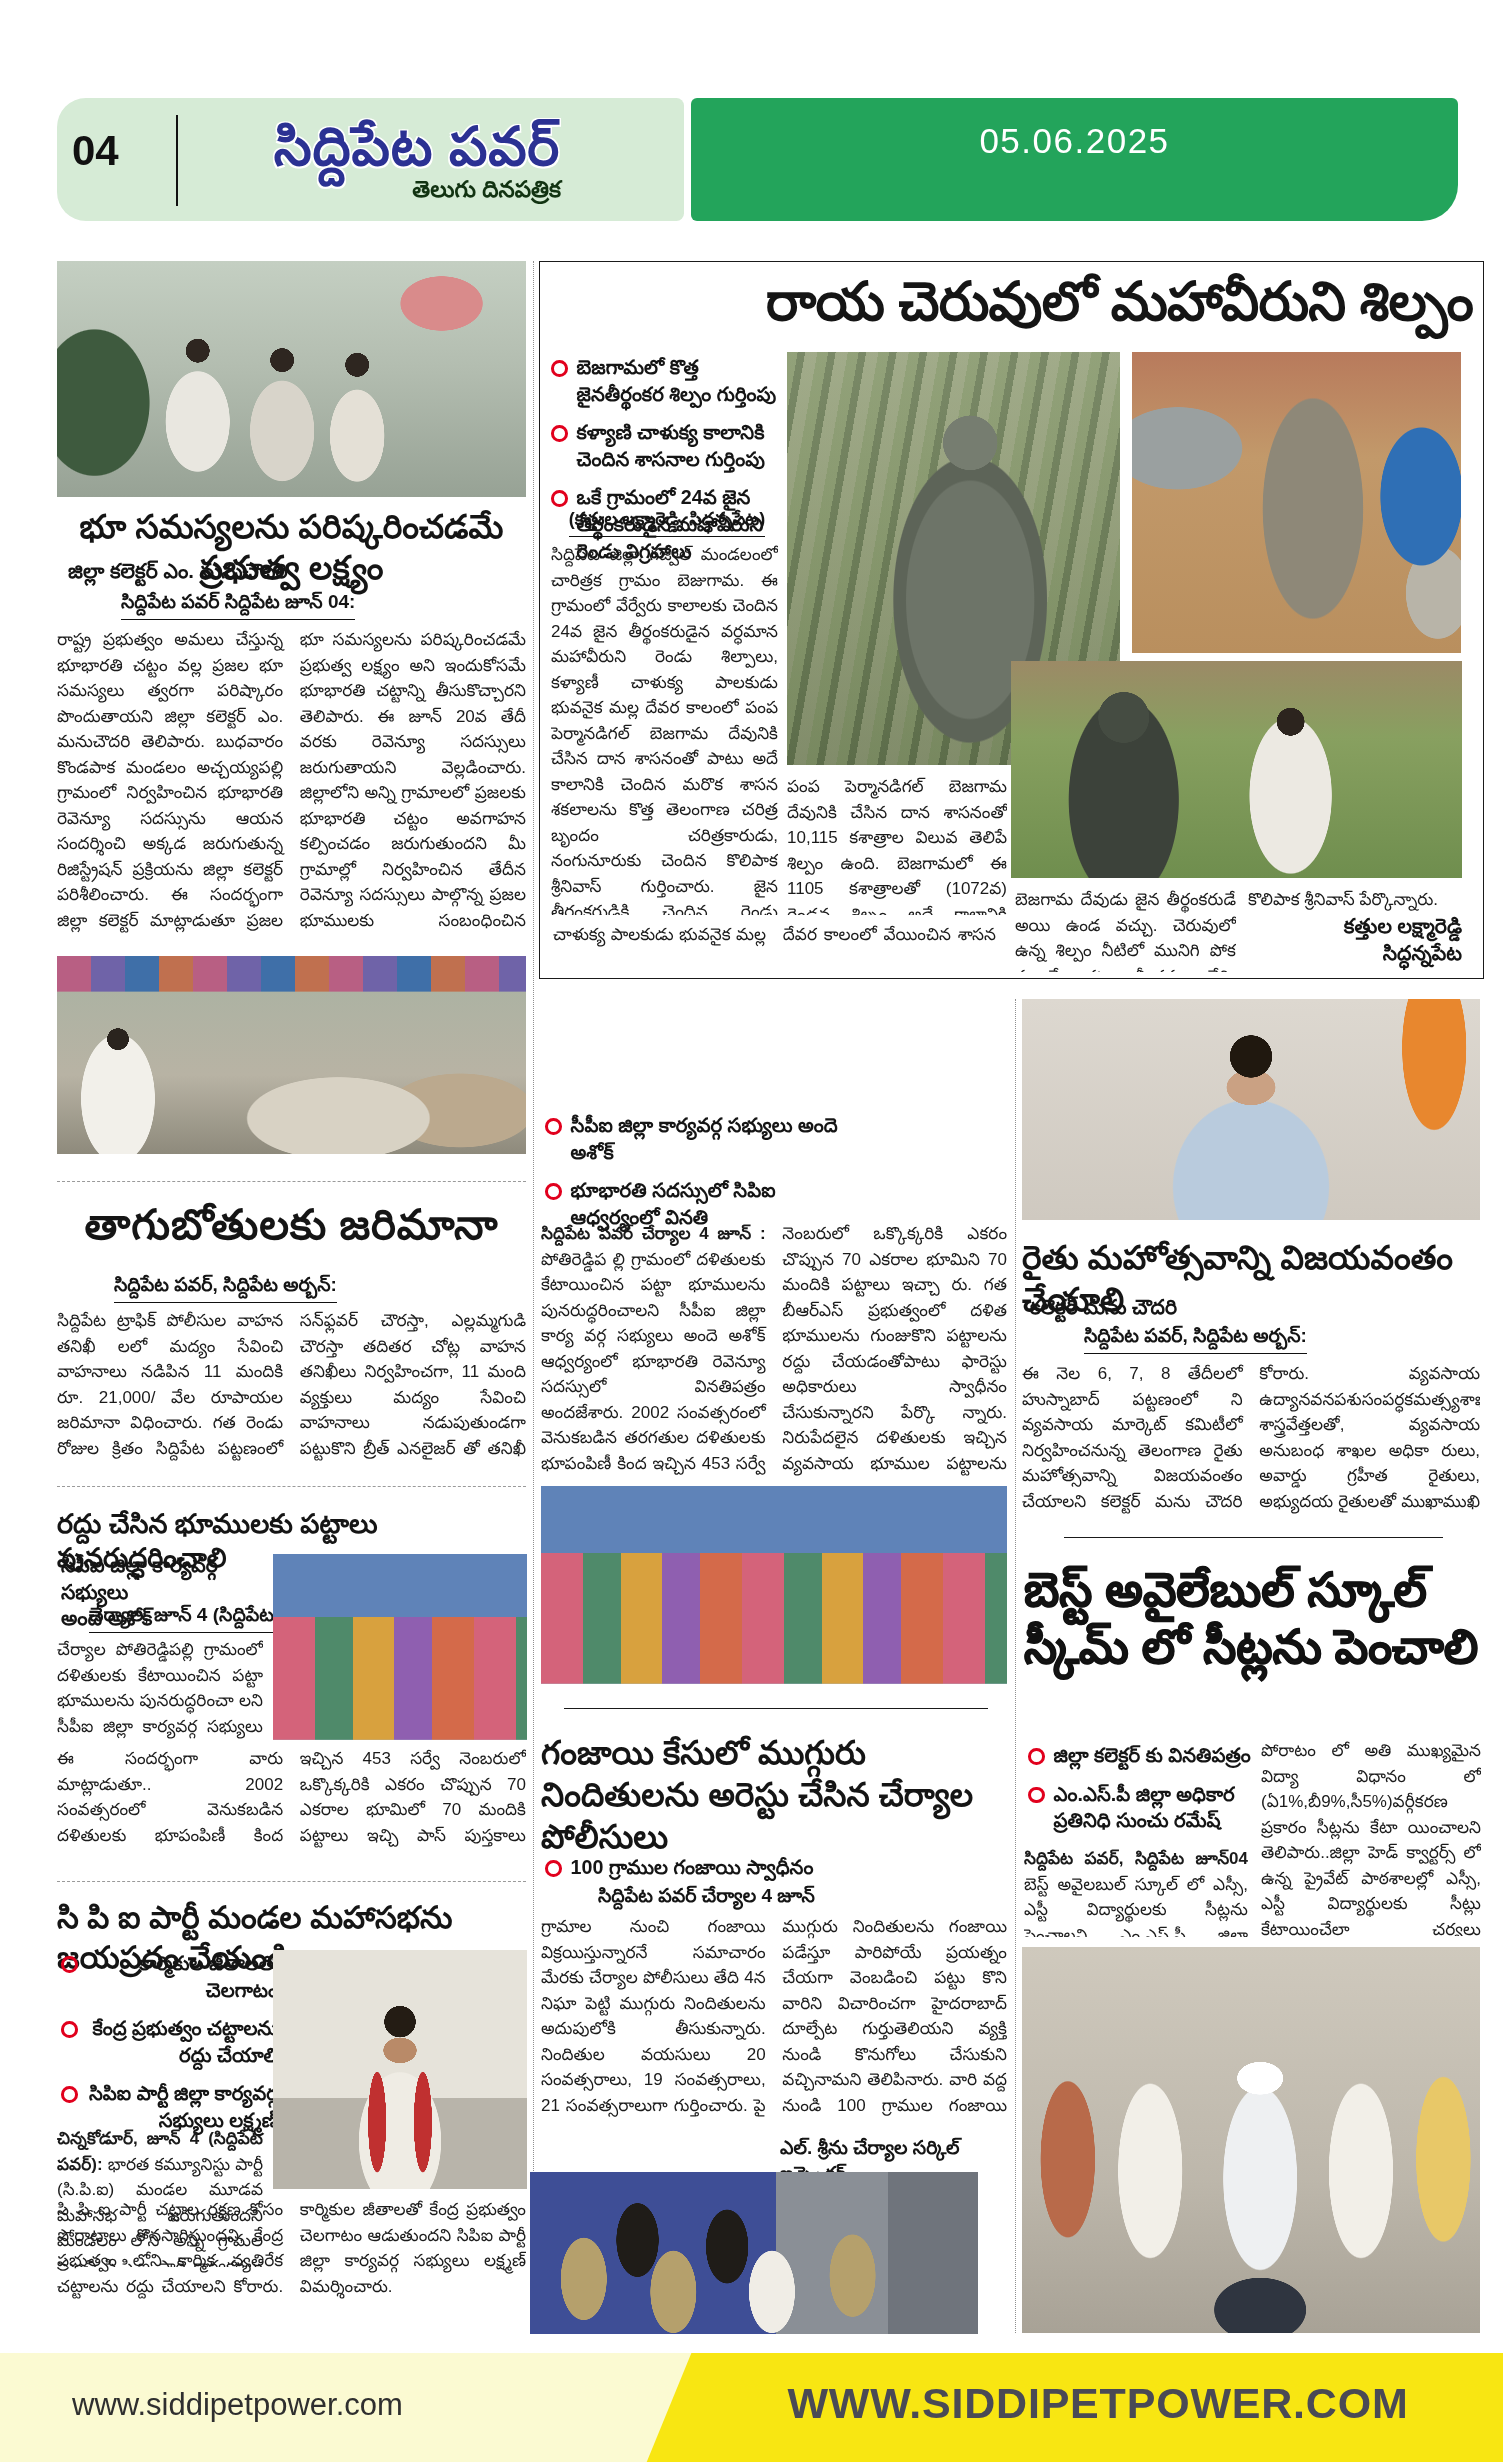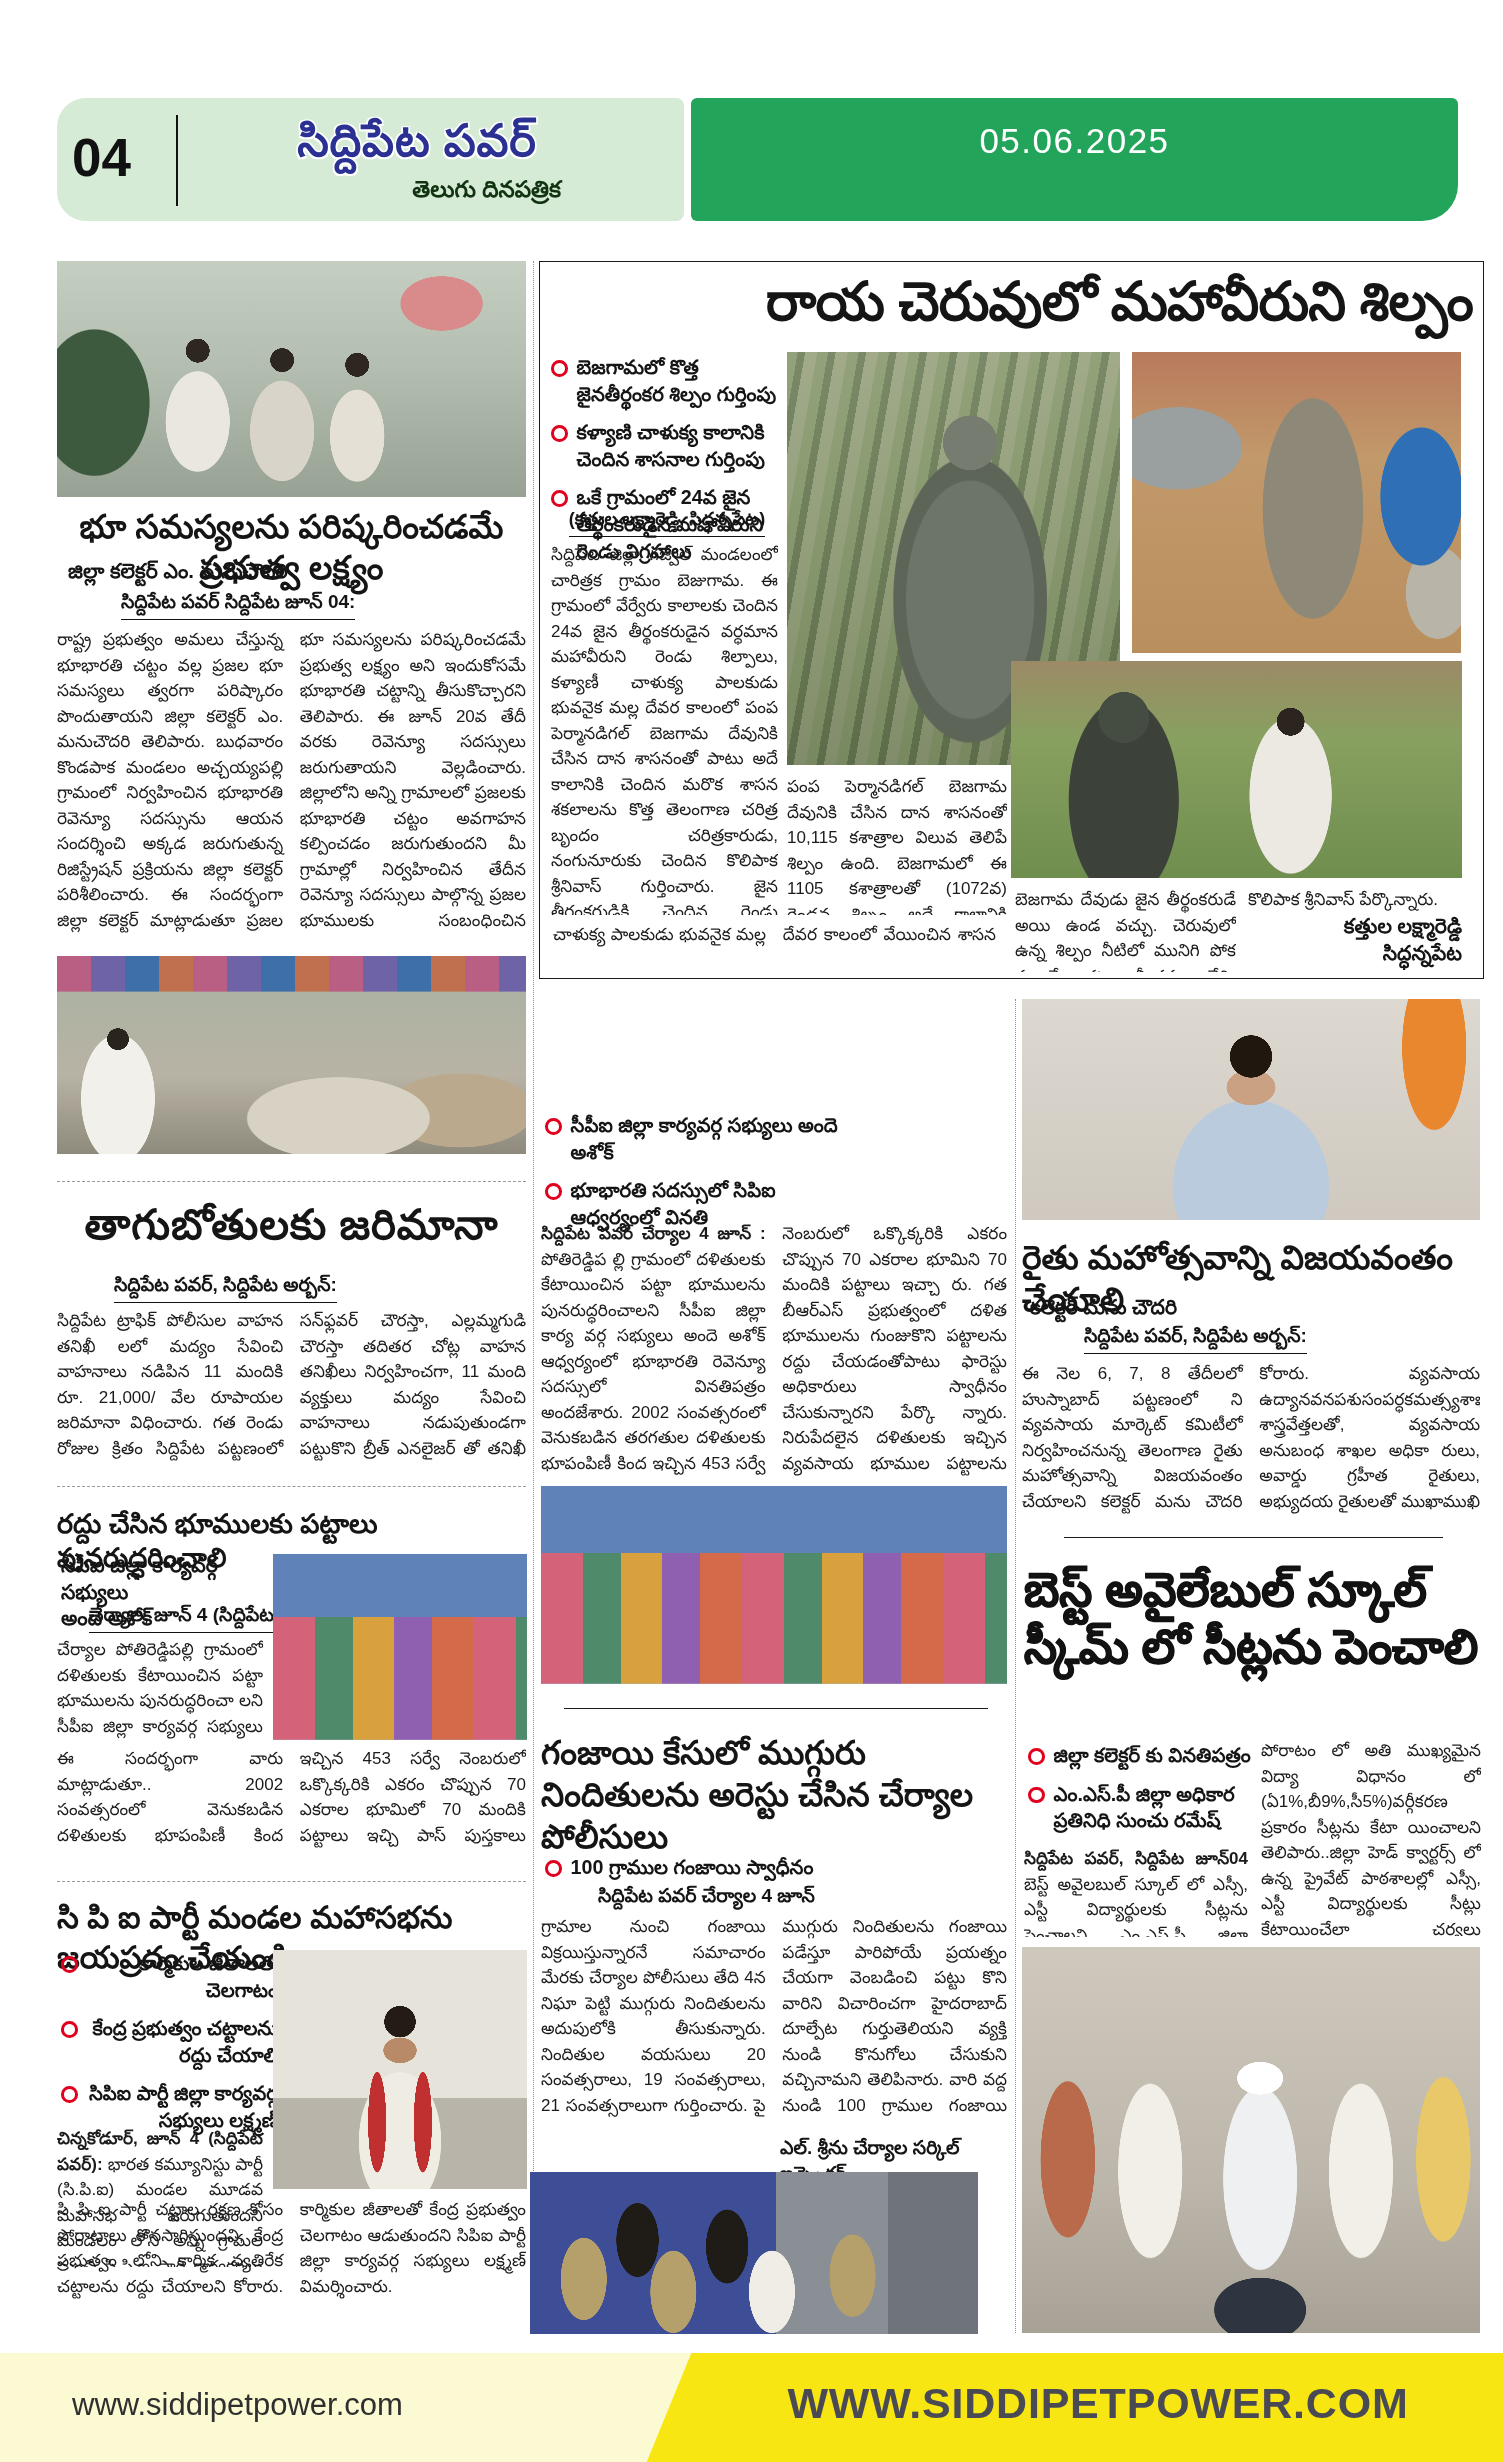--- a/index.html
+++ b/index.html
@@ -1,23 +1,23 @@
 <!DOCTYPE html>
 <html style="font-size:12px"><head>
 <meta charset="utf-8">
 <style>
   html,body{margin:0;padding:0;background:#ffffff;}
   #page{position:relative;width:1503px;height:2462px;background:#ffffff;overflow:hidden;
         font-family:"Liberation Sans", sans-serif;color:#151515;}
   .abs{position:absolute;}
   
   .hdr-bar{background:#d6ebd6;border-radius:29px 7.6px 7.6px 29px;}
-  .pageno{font-size:53px;font-weight:600;color:#111;}
+  .pageno{font-size:42px;font-weight:600;color:#111;}
   .hdr-div{width:2.3px;background:#111;}
-  .masthead{font-size:45px;font-weight:800;color:#2b3193;text-align:center;letter-spacing:0.8px;
+  .masthead{font-size:54px;font-weight:800;color:#2b3193;text-align:center;letter-spacing:0.8px;
             text-shadow:-1.5px -1.5px 0 #fff,1.5px -1.5px 0 #fff,-1.5px 1.5px 0 #fff,1.5px 1.5px 0 #fff;}
   .tagline{font-size:23px;font-weight:700;color:#123312;text-align:right;}
   .datebox{background:#23a45b;border-radius:6px 6px 36px 6px;color:#fff;text-align:center;}
   .dateline-top{font-size:35px;font-weight:400;letter-spacing:1.5px;}
   .daycity{font-size:22px;font-weight:700;margin-top:4.5px;}
   
   .h-huge{font-size:54px;font-weight:800;letter-spacing:-0.8px;text-align:right;line-height:1.05;}
   .h-xl{font-size:33px;font-weight:800;line-height:1.25;}
   .h-lg{font-size:30px;font-weight:800;line-height:1.28;}
   .h-md{font-size:27px;font-weight:800;line-height:1.25;}

